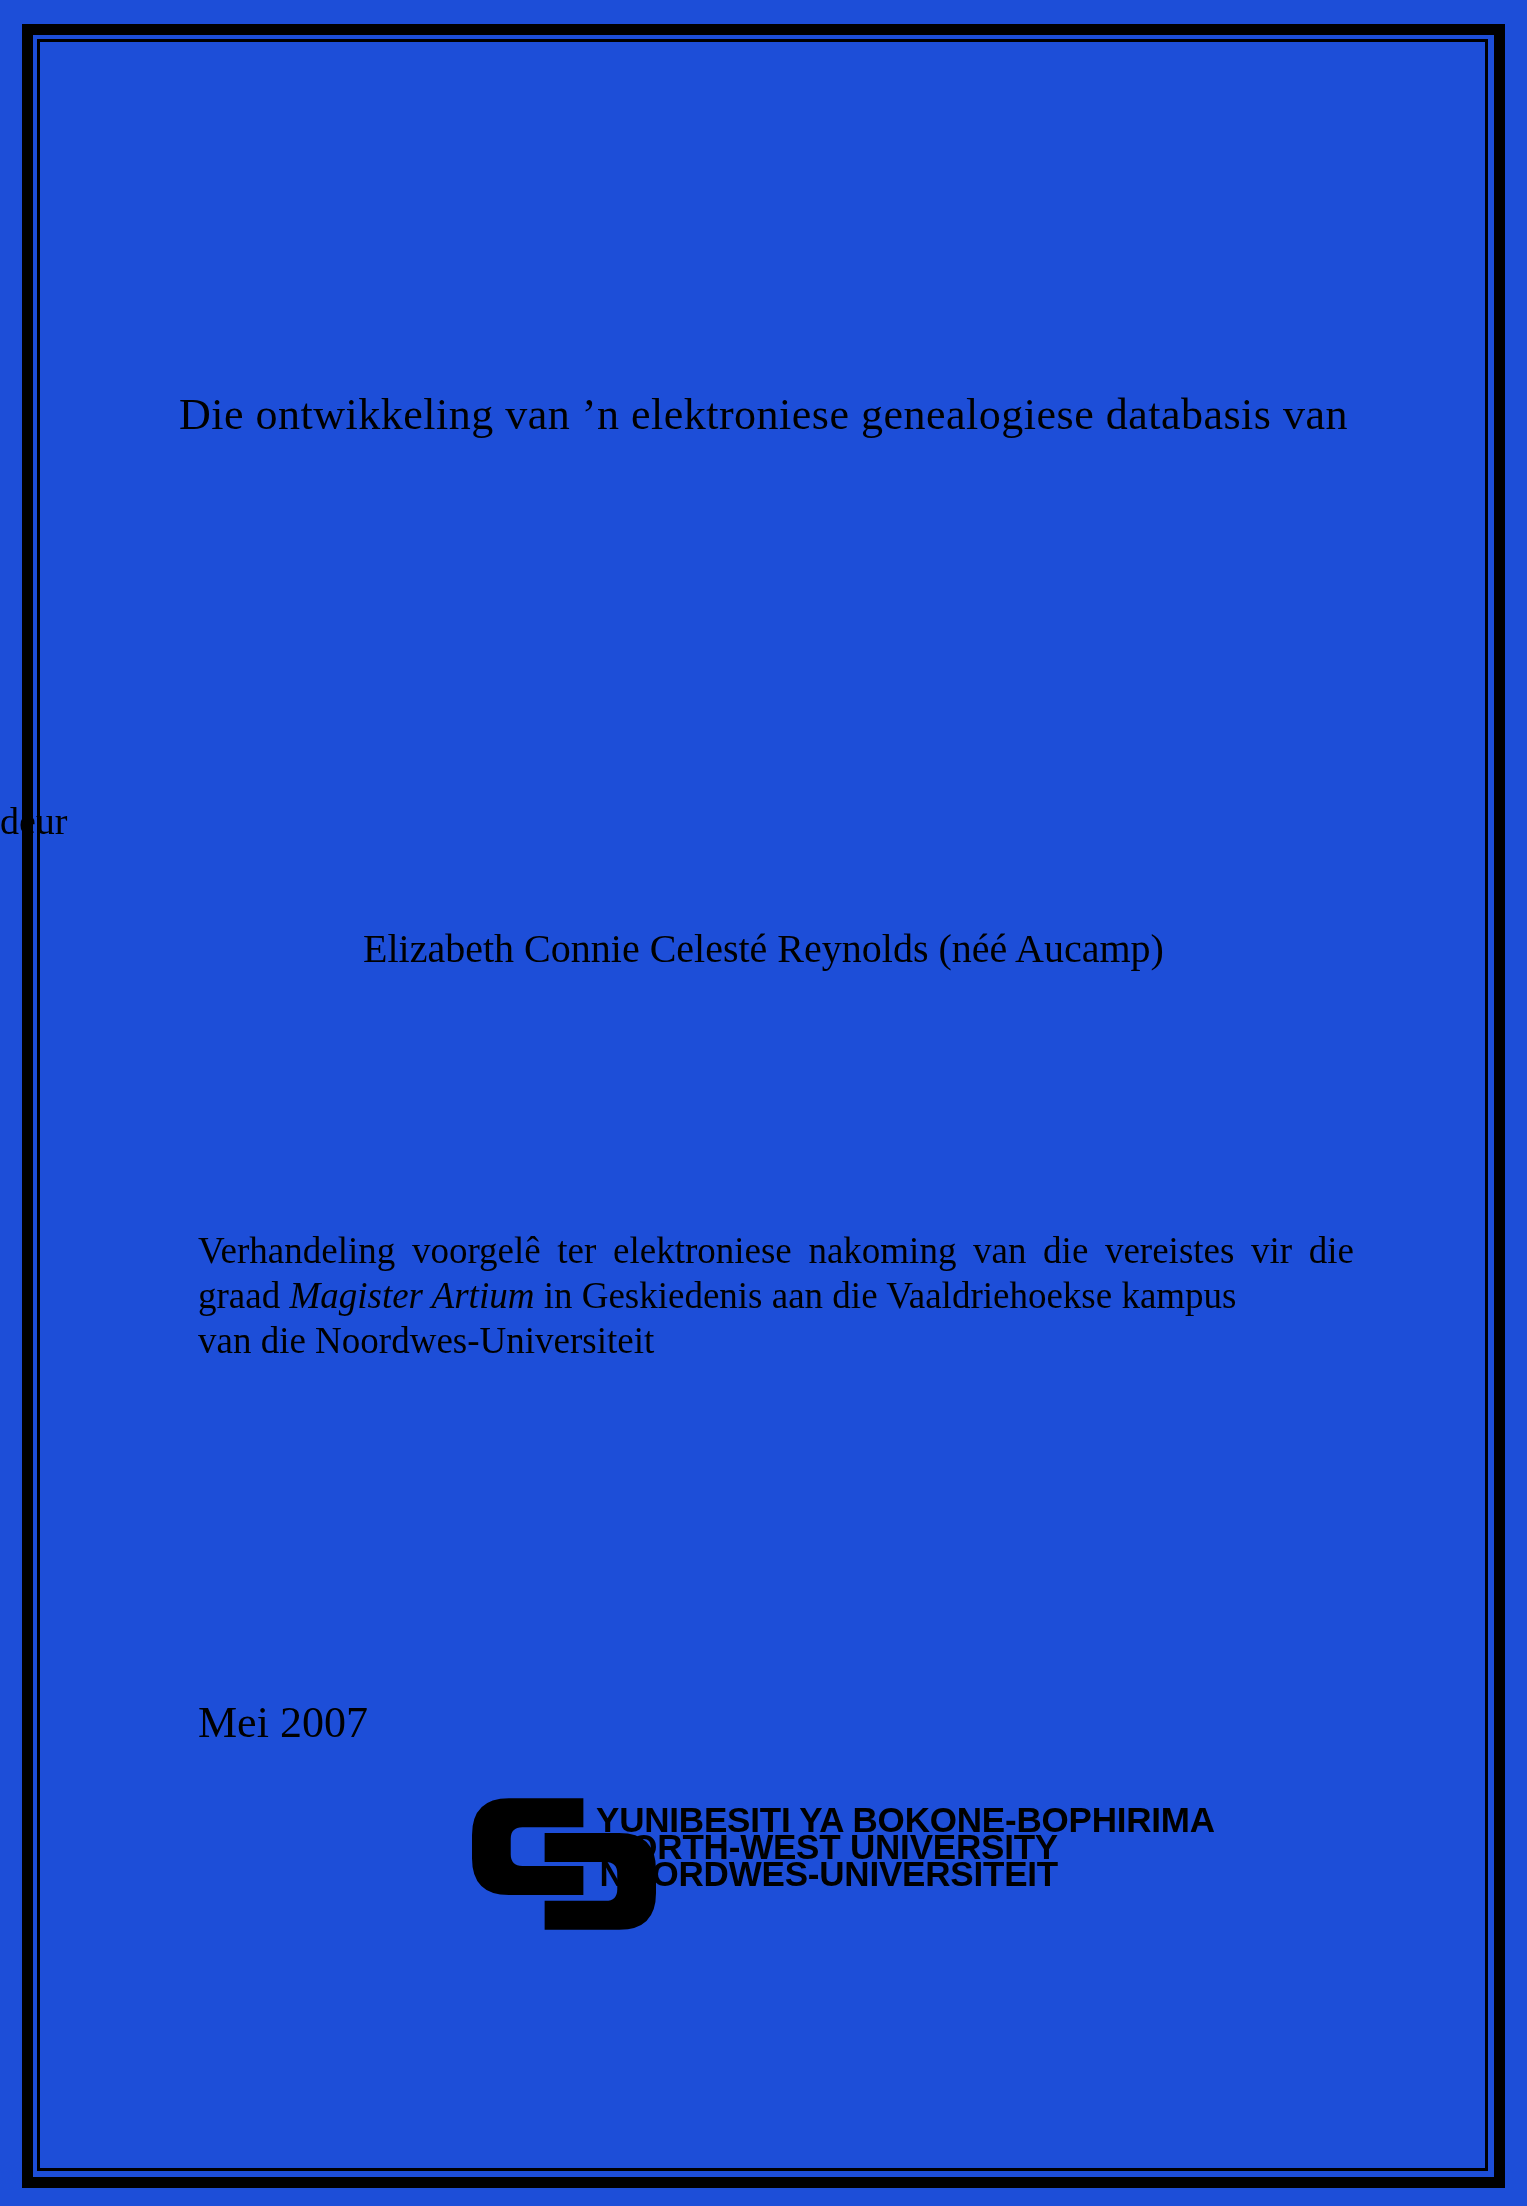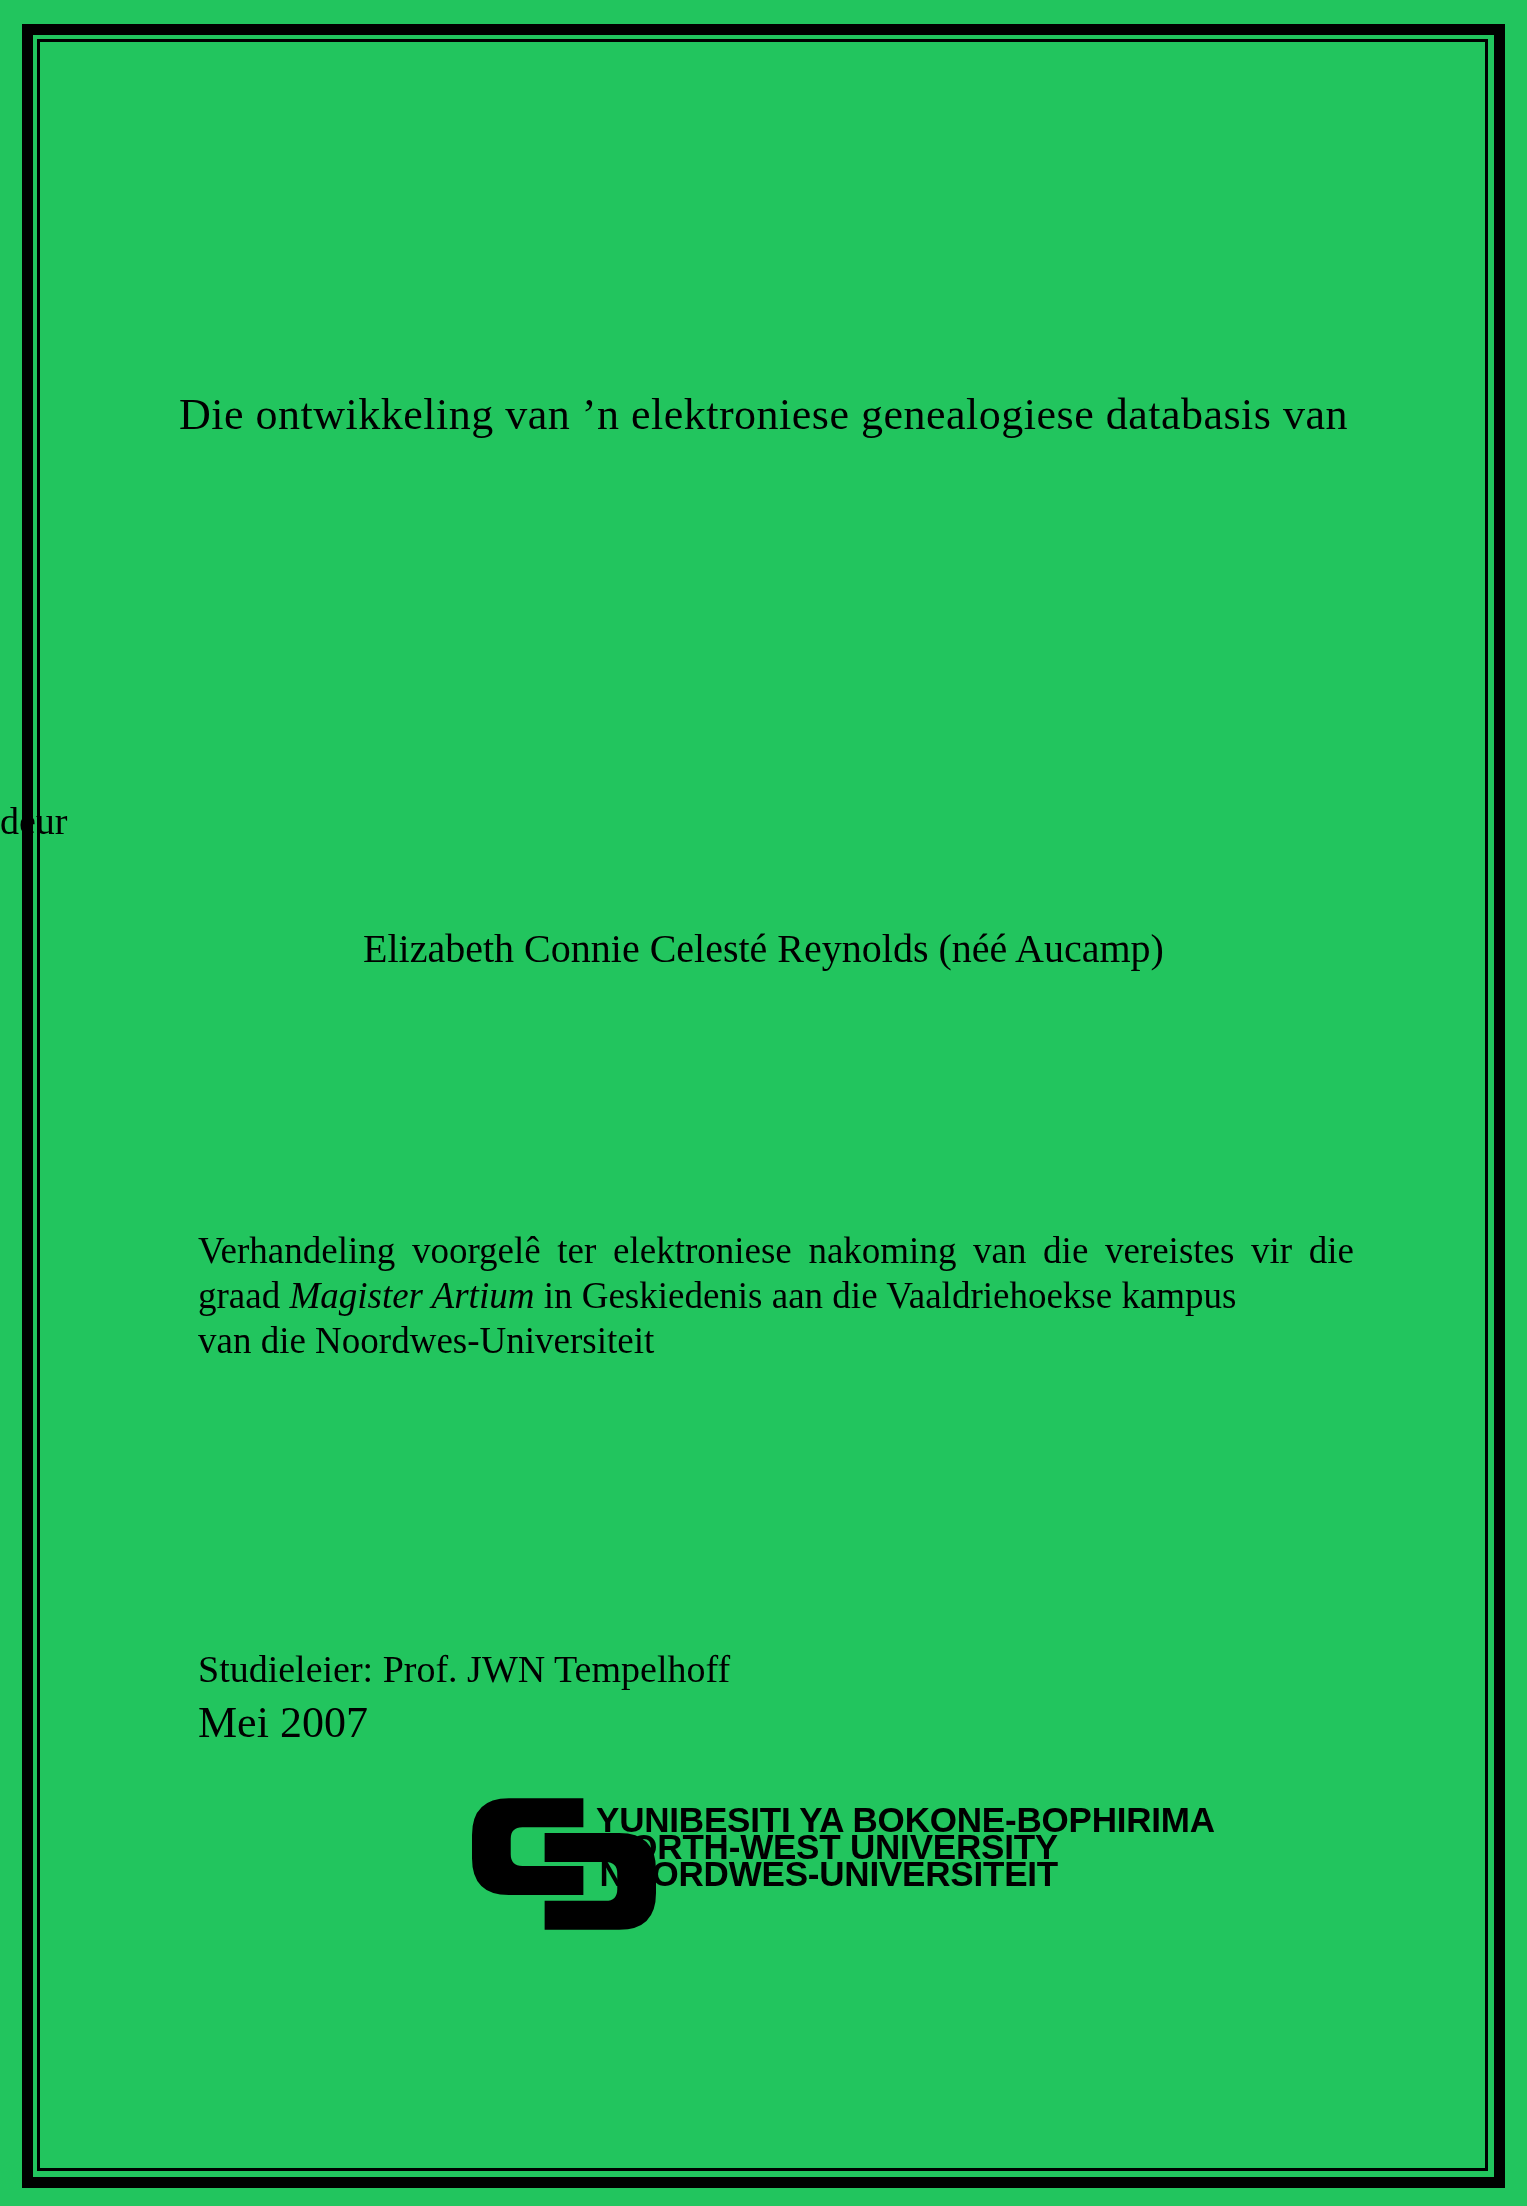--- a/index.html
+++ b/index.html
@@ -1,17 +1,17 @@
 <!DOCTYPE html>
 <html><head>
 <meta charset="utf-8">
 <style>
   html,body{margin:0;padding:0;background:#ffffff;}
   .page{
-    position:relative;width:1527px;height:2206px;background:#22c55e;
+    position:relative;width:1527px;height:2206px;background:#1d4ed8;
     color:#000;font-family:"Liberation Serif","DejaVu Serif",serif;overflow:hidden;
   }
   .frame-outer{
     position:absolute;left:22px;top:24px;width:1483px;height:2164px;
     border:11px solid #000;box-sizing:border-box;
   }
   .frame-inner{
     position:absolute;left:37px;top:39px;width:1451px;height:2132px;
     border:3px solid #000;box-sizing:border-box;
   }
@@ -59,21 +59,20 @@
   <div class="byline">deur</div>
 
   <div class="author">Elizabeth Connie Celesté Reynolds (néé Aucamp)</div>
 
   <div class="statement">
     <div class="jline">Verhandeling voorgelê ter elektroniese nakoming van die vereistes vir die</div>
     <div><span>graad </span><span class="it">Magister Artium</span><span> in Geskiedenis aan die Vaaldriehoekse kampus</span></div>
     <div>van die Noordwes-Universiteit</div>
   </div>
 
-  <div class="supervisor">Studieleier: Prof. JWN Tempelhoff</div>
 
   <div class="dateline">Mei 2007</div>
 
   <div class="logo">
     <svg class="logo-mark" width="184" height="132" viewBox="0 0 190 136" xmlns="http://www.w3.org/2000/svg">
 
       <path fill="#000" d="M115,0 H38 Q0,0 0,38 V62 Q0,100 38,100 H115 V70 H52 Q40,70 40,58 V42 Q40,30 52,30 H115 Z"></path>
 
       <path fill="#000" d="M75,36 H152 Q190,36 190,74 V98 Q190,136 152,136 H75 V106 H138 Q150,106 150,94 V78 Q150,66 138,66 H75 Z"></path>
     </svg>

